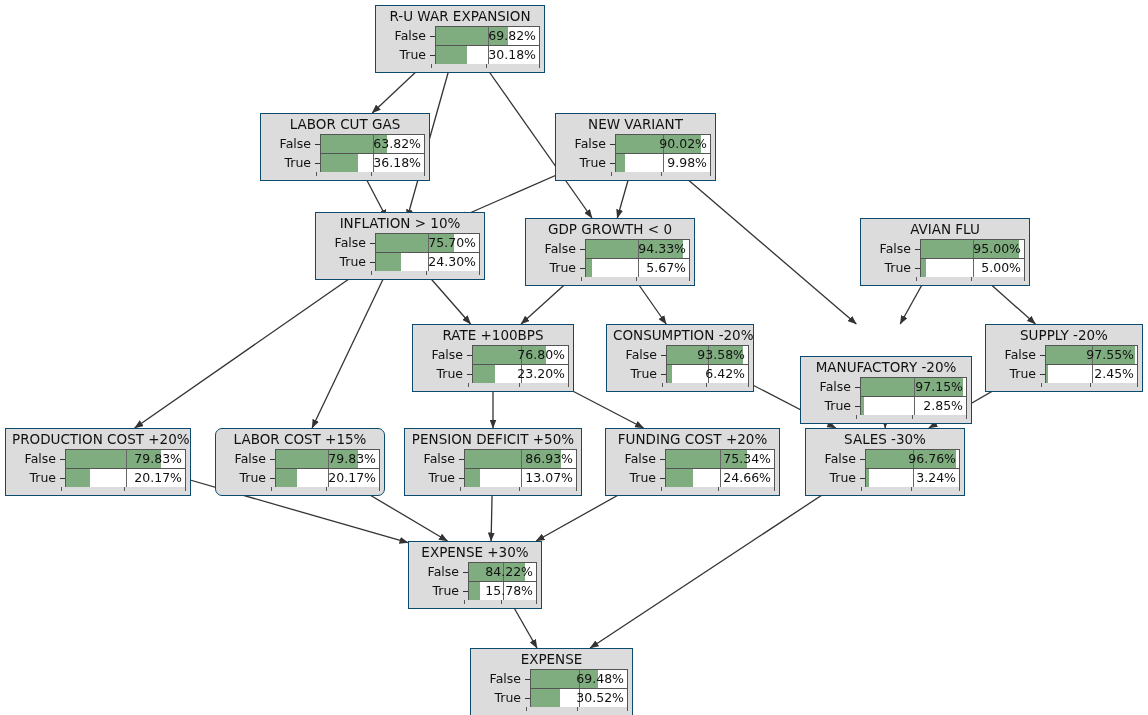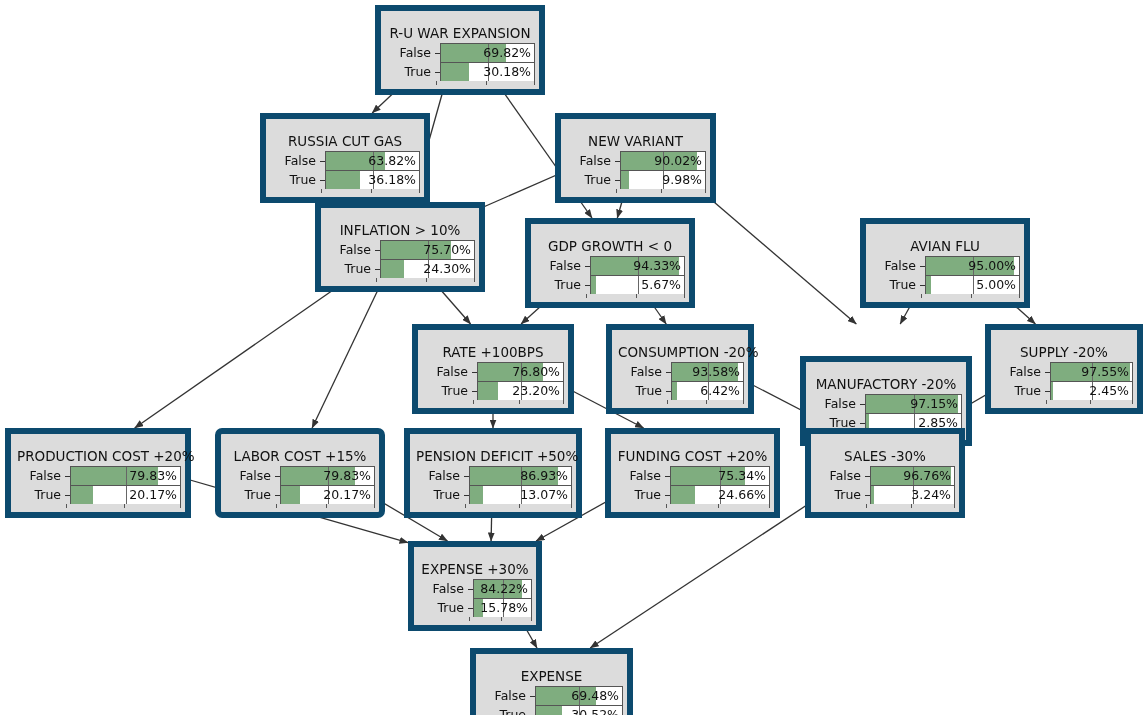--- a/index.html
+++ b/index.html
@@ -22,22 +22,22 @@
     left: 0;
     top: 0;
     width: 1148px;
     height: 715px;
     pointer-events: none;
   }
   .node {
     position: absolute;
     box-sizing: border-box;
     background: #dcdcdc;
-    border: 6px solid #0c4a6e;
-    padding: 14px 4px 3px 4px;
+    border: 1px solid #0c4a6e;
+    padding: 2px 4px 3px 4px;
     z-index: 2;
   }
   .node-title {
     text-align: center;
     font-size: 13.5px;
     color: #111111;
     letter-spacing: 0px;
     line-height: 17px;
     white-space: nowrap;
     padding: 0 2px 1px 2px;
@@ -196,21 +196,21 @@
             <div class="axis-spacer"></div>
             <div class="axis-area">
               <div class="axis-tick" style="left: 0%;"></div>
               <div class="axis-tick" style="left: 50%;"></div>
               <div class="axis-tick" style="left: calc(100% - 1px);"></div>
             </div>
           </div>
         </div>
       </div>
       <div class="node" style="left: 260px; top: 113px; width: 170px;">
-        <div class="node-title">RUSSIA CUT GAS</div>
+        <div class="node-title">LABOR CUT GAS</div>
         <div class="node-body">
           <div class="state-row">
             <div class="state-label">False</div>
             <div class="state-tick"></div>
             <div class="bar-cell">
               <div class="bar-fill" style="width: 63.82%;"></div>
               <div class="bar-mid"></div>
               <div class="bar-value">63.82%</div>
             </div>
           </div>
@@ -257,21 +257,21 @@
           <div class="axis-row">
             <div class="axis-spacer"></div>
             <div class="axis-area">
               <div class="axis-tick" style="left: 0%;"></div>
               <div class="axis-tick" style="left: 50%;"></div>
               <div class="axis-tick" style="left: calc(100% - 1px);"></div>
             </div>
           </div>
         </div>
       </div>
-      <div class="node" style="left: 315px; top: 202px; width: 170px;">
+      <div class="node" style="left: 315px; top: 212px; width: 170px;">
         <div class="node-title">INFLATION &gt; 10%</div>
         <div class="node-body">
           <div class="state-row">
             <div class="state-label">False</div>
             <div class="state-tick"></div>
             <div class="bar-cell">
               <div class="bar-fill" style="width: 75.7%;"></div>
               <div class="bar-mid"></div>
               <div class="bar-value">75.70%</div>
             </div>

